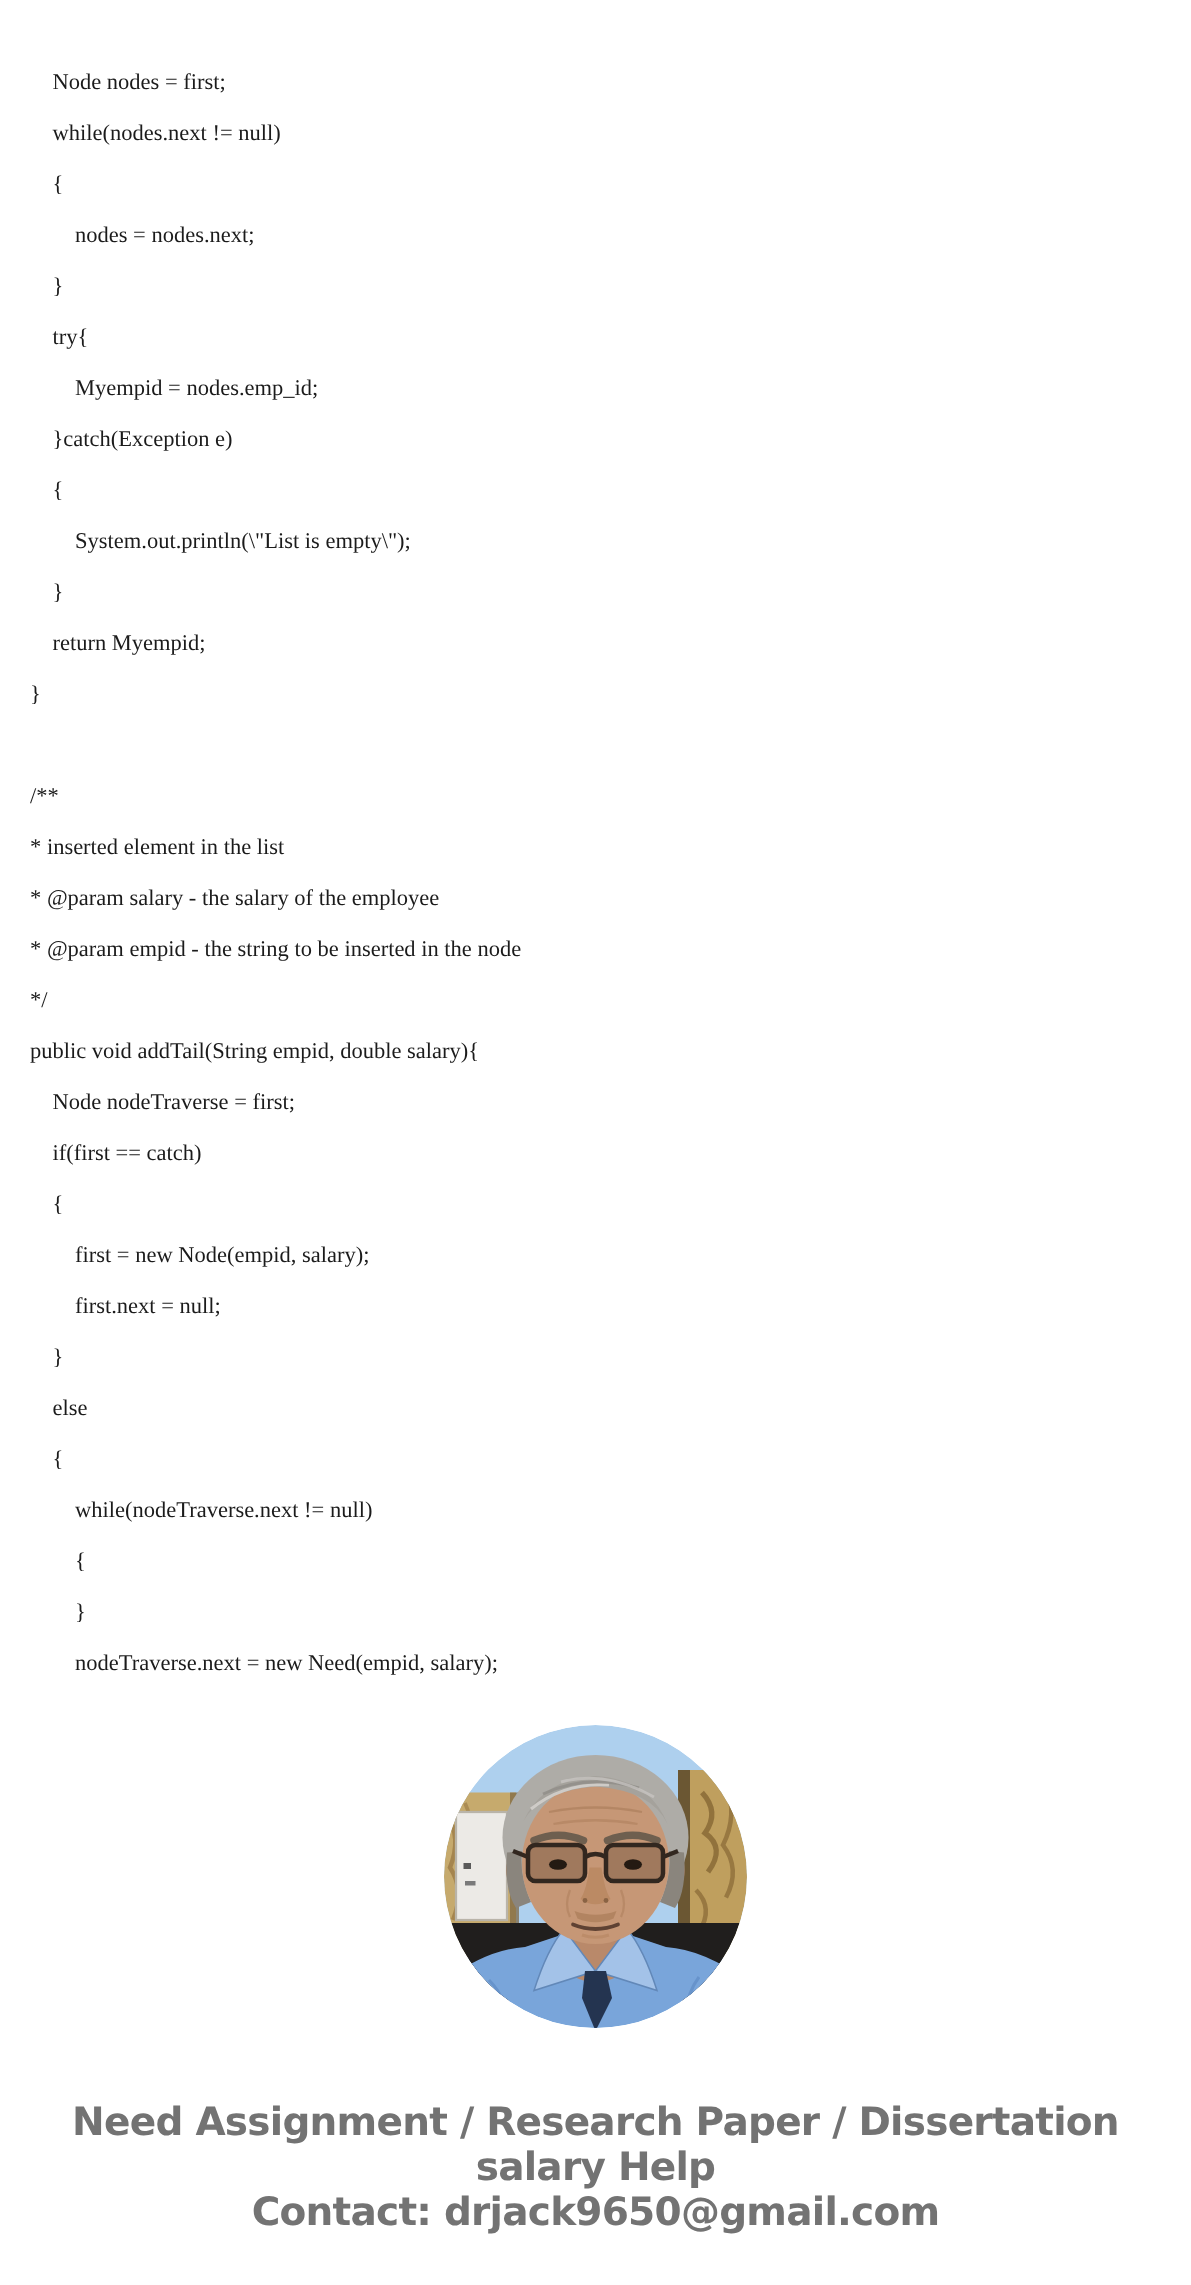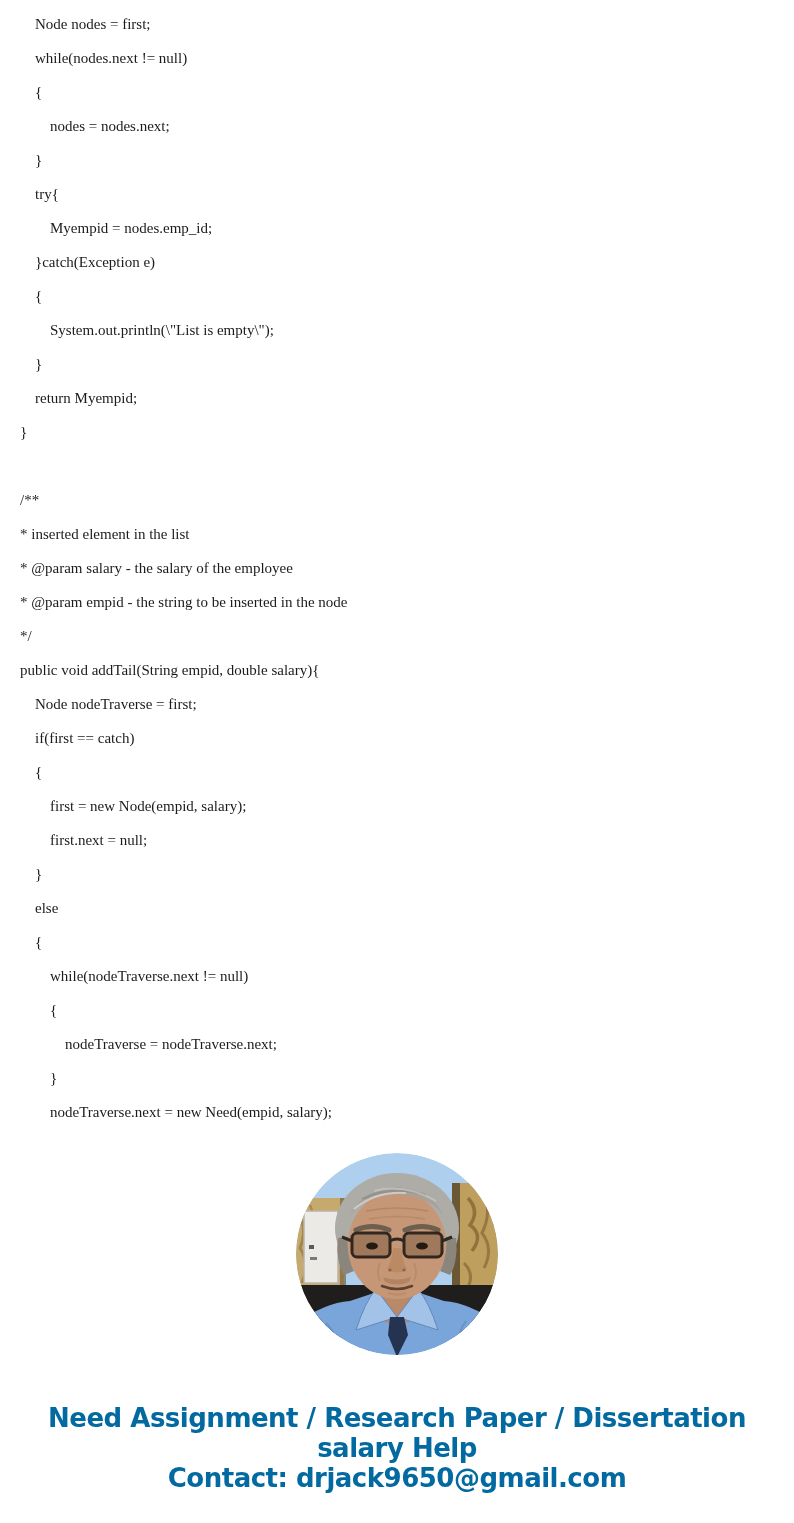--- a/index.html
+++ b/index.html
@@ -11,20 +11,21 @@
     width: 794px;
     height: 1523px;
     overflow: hidden;
     position: relative;
   }
   .code-block {
     padding: 7px 0 0 20px;
     font-family: "Liberation Serif", "DejaVu Serif", serif;
     font-size: 15px;
     color: #1b1b1b;
+    margin-top: 31px;
   }
   .code-line {
     white-space: pre;
     line-height: 34px;
     min-height: 34px;
   }
   .photo-wrap {
     margin-top: 24px;
     display: flex;
     justify-content: center;
@@ -34,21 +35,21 @@
     height: 202px;
     border-radius: 50%;
     overflow: hidden;
     display: block;
   }
   .footer {
     margin-top: 48px;
     text-align: center;
     font-family: "DejaVu Sans", "Liberation Sans", sans-serif;
     font-weight: bold;
-    color: #0369a1;
+    color: #737373;
     font-size: 26px;
     line-height: 30px;
     letter-spacing: -0.5px;
   }
   .footer div { min-height: 30px; }
 </style>
 </head>
 <body>
 
 <div class="code-block">
@@ -75,21 +76,20 @@
   <div class="code-line">    Node nodeTraverse = first;</div>
   <div class="code-line">    if(first == catch)</div>
   <div class="code-line">    {</div>
   <div class="code-line">        first = new Node(empid, salary);</div>
   <div class="code-line">        first.next = null;</div>
   <div class="code-line">    }</div>
   <div class="code-line">    else</div>
   <div class="code-line">    {</div>
   <div class="code-line">        while(nodeTraverse.next != null)</div>
   <div class="code-line">        {</div>
-  <div class="code-line">            nodeTraverse = nodeTraverse.next;</div>
   <div class="code-line">        }</div>
   <div class="code-line">        nodeTraverse.next = new Need(empid, salary);</div>
 </div>
 
 <div class="photo-wrap">
   <svg class="photo-circle" viewBox="0 0 202 202" xmlns="http://www.w3.org/2000/svg" aria-hidden="true">
     <defs>
       <clipPath id="circleClip">
           <circle cx="101" cy="101" r="101"></circle>
         </clipPath>

